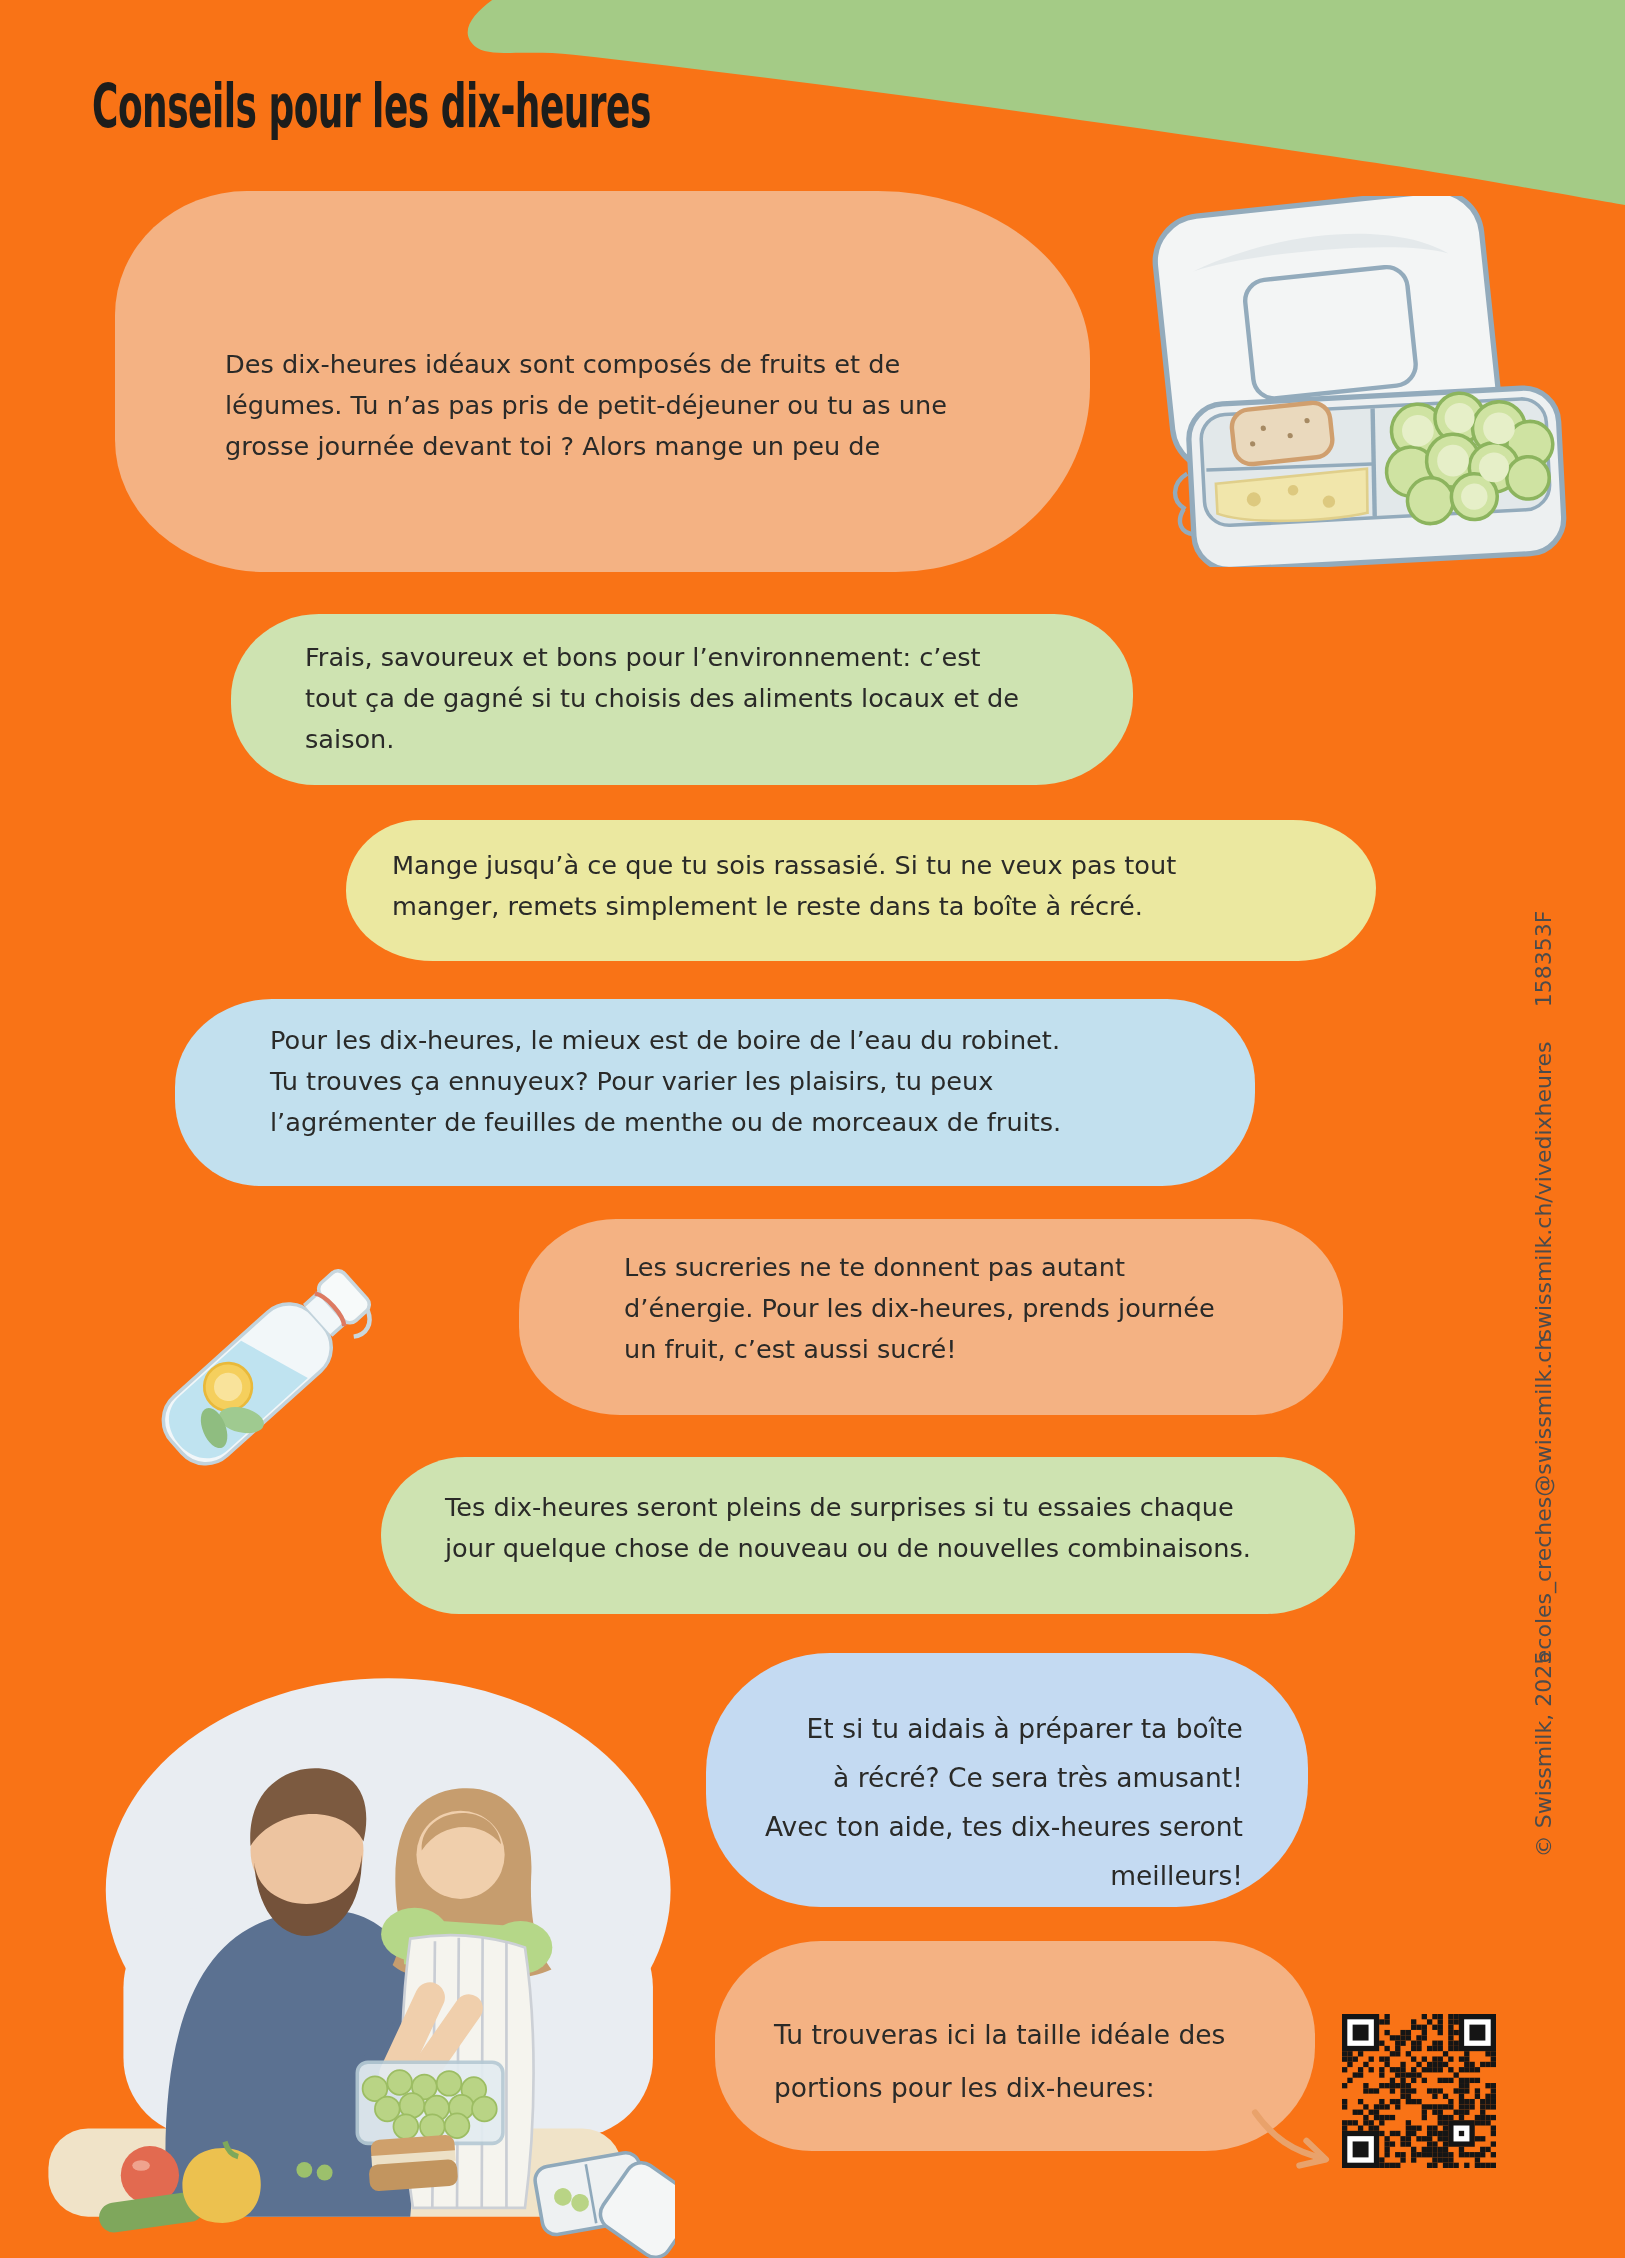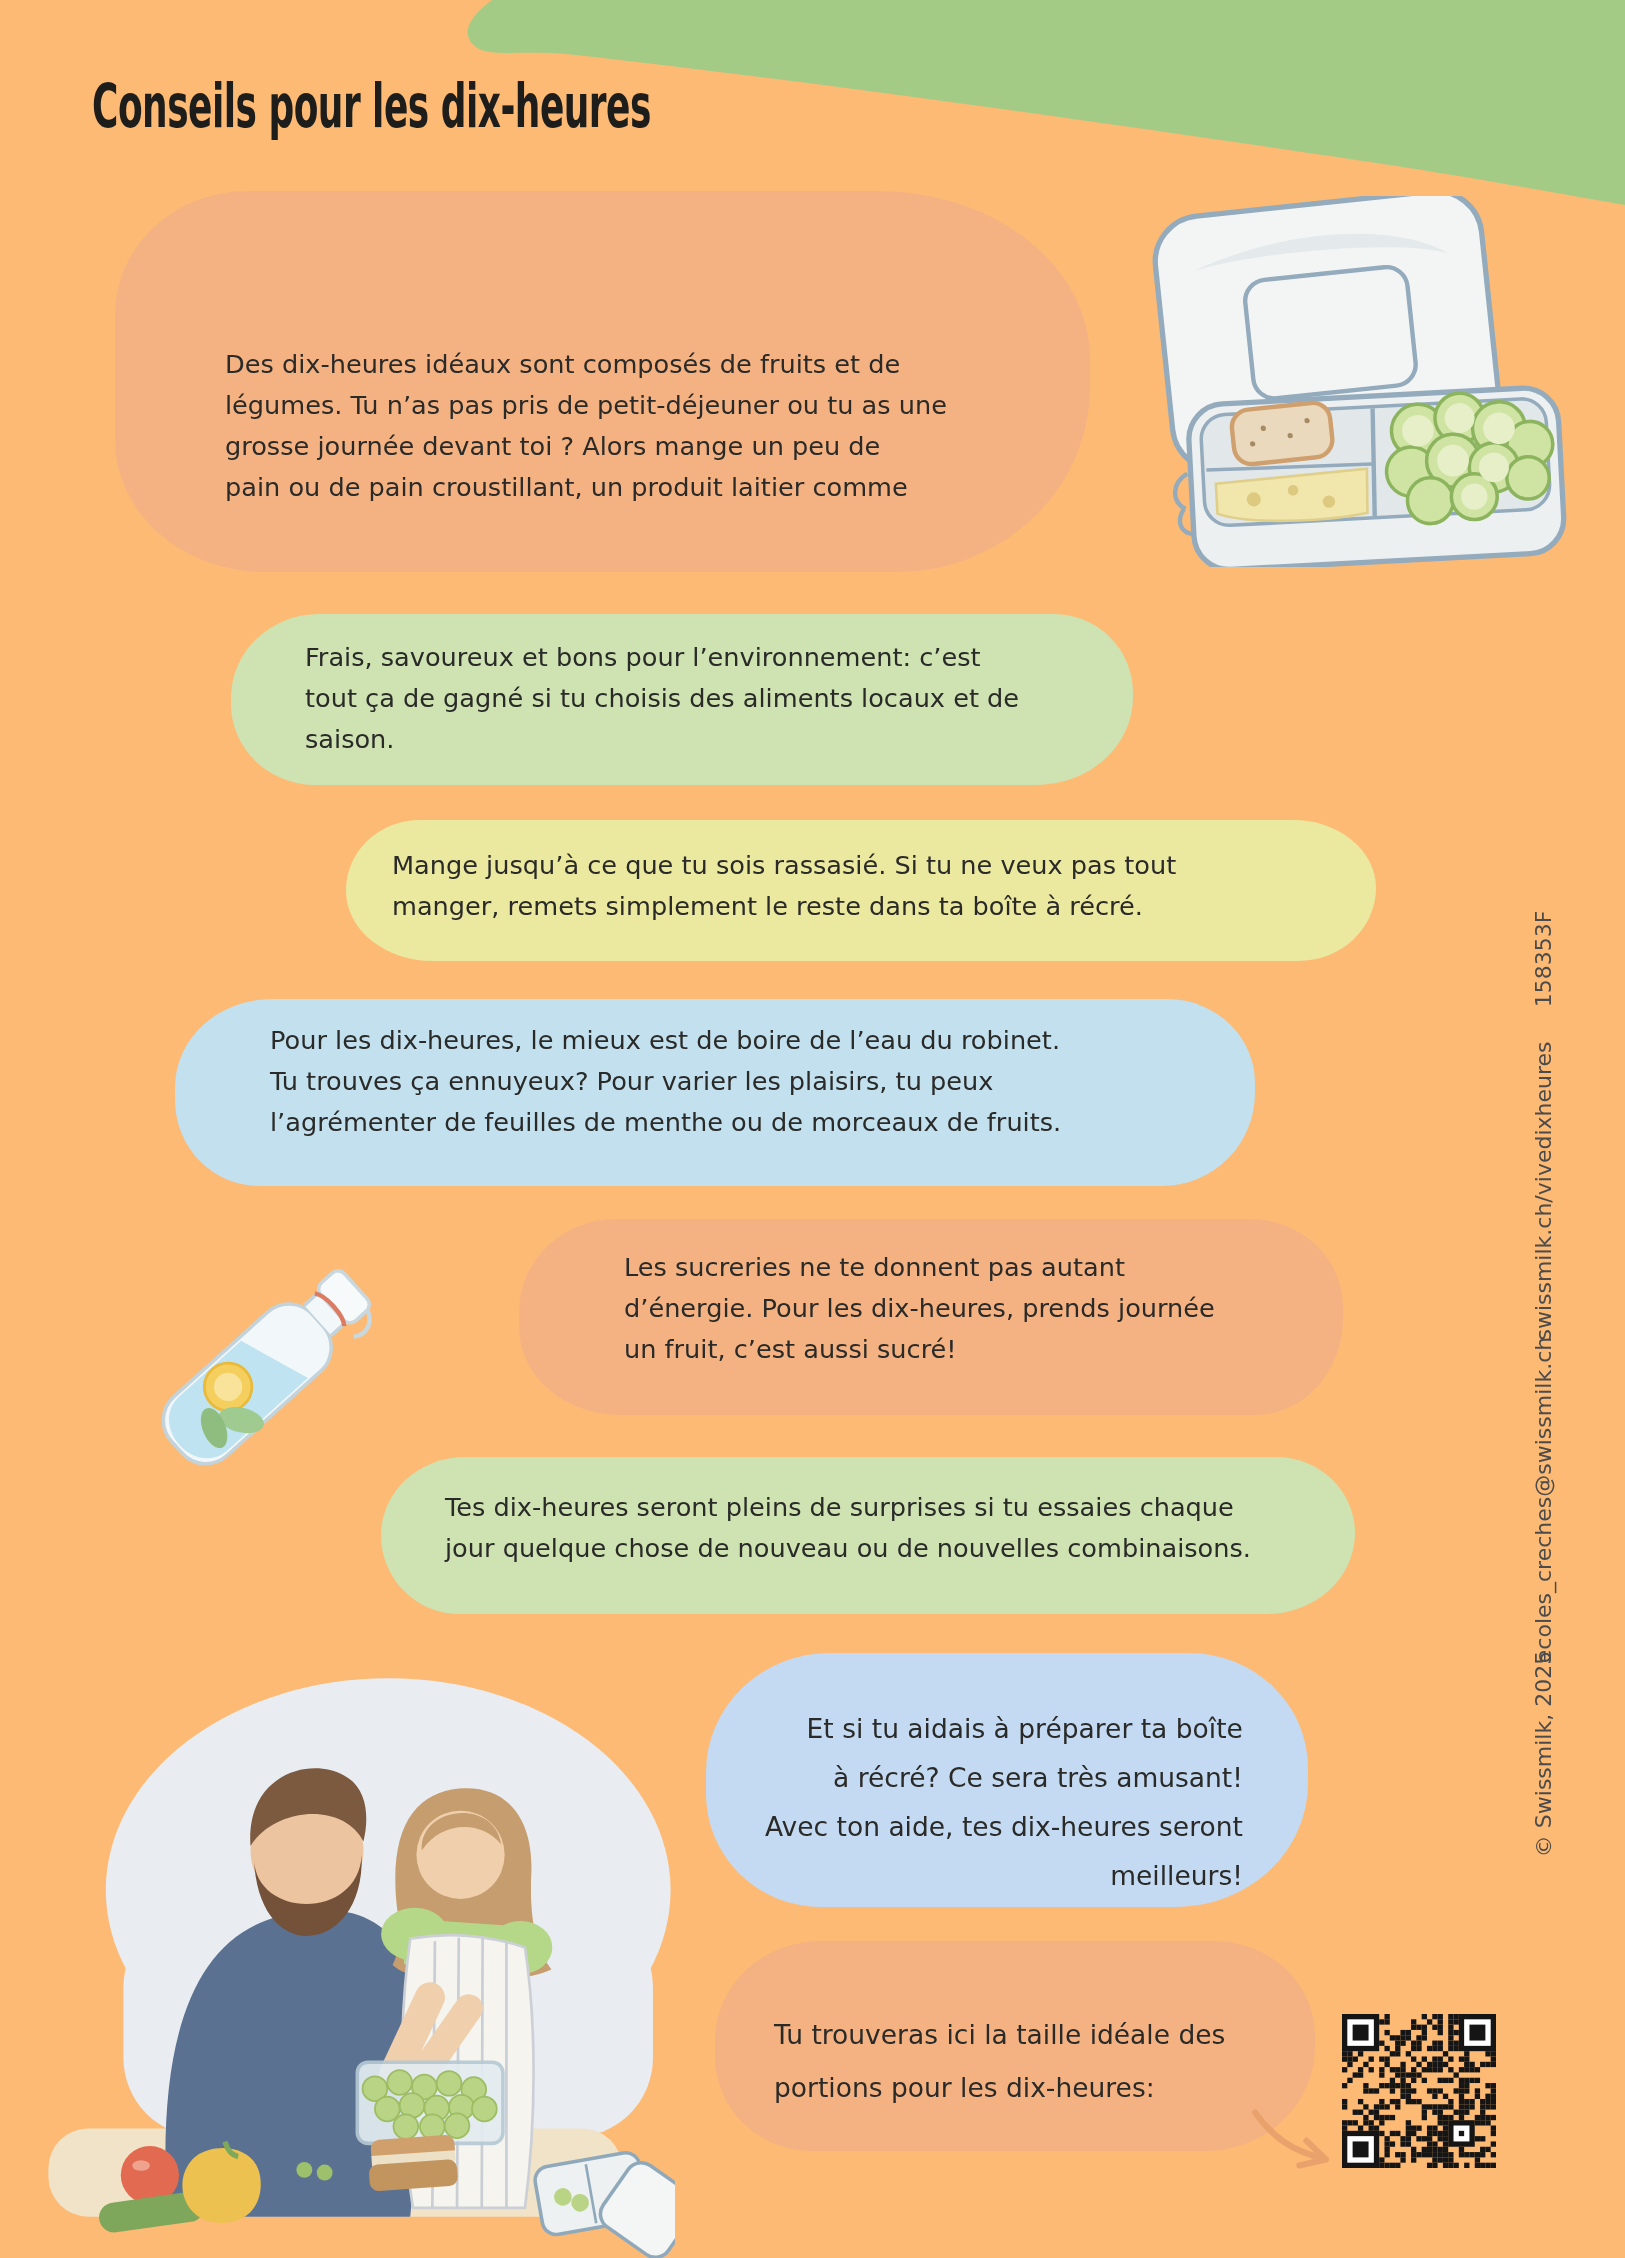--- a/index.html
+++ b/index.html
@@ -1,16 +1,16 @@
 <!DOCTYPE html>
 <html style="font-size:14px"><head>
 <meta charset="utf-8">
 <style>
   html,body{margin:0;padding:0;background:#ffffff;}
-  #page{position:relative;width:1625px;height:2258px;background:#fdba74;overflow:hidden;
+  #page{position:relative;width:1625px;height:2258px;background:#f97316;overflow:hidden;
         font-family:"DejaVu Sans",sans-serif;color:#2a2a28;}
   
   #title{position:absolute;left:92px;top:72px;font-size:60px;line-height:69px;font-weight:bold;
          color:#1d1d1b;letter-spacing:-0.9px;transform:scaleX(0.60);transform-origin:left top;white-space:nowrap;}
   
   #corner{position:absolute;top:0;right:0;width:1184px;height:212px;}
   
   .bubble{position:absolute;}
   #b-ideal{left:115px;top:191px;width:975px;height:381px;background:#f4b283;
            border-radius:132px 212px 194px 150px / 124px 168px 185px 132px;}
@@ -74,21 +74,20 @@
   <div class="bubble" id="b-eau"></div>
   <div class="bubble" id="b-sucreries"></div>
   <div class="bubble" id="b-variete"></div>
   <div class="bubble" id="b-aide"></div>
   <div class="bubble" id="b-portions"></div>
 
   <div class="btxt lh46" id="t-ideal">
     <div class="line">Des dix-heures idéaux sont composés de fruits et de</div>
     <div class="line">légumes. Tu n’as pas pris de petit-déjeuner ou tu as une</div>
     <div class="line">grosse journée devant toi ? Alors mange un peu de</div>
-    <div class="line">pain ou de pain croustillant, un produit laitier comme</div>
   </div>
   <div class="btxt lh46" id="t-local">
     <div class="line">Frais, savoureux et bons pour l’environnement: c’est</div>
     <div class="line">tout ça de gagné si tu choisis des aliments locaux et de</div>
     <div class="line">saison.</div>
   </div>
   <div class="btxt lh46" id="t-satiete">
     <div class="line">Mange jusqu’à ce que tu sois rassasié. Si tu ne veux pas tout</div>
     <div class="line">manger, remets simplement le reste dans ta boîte à récré.</div>
   </div>

